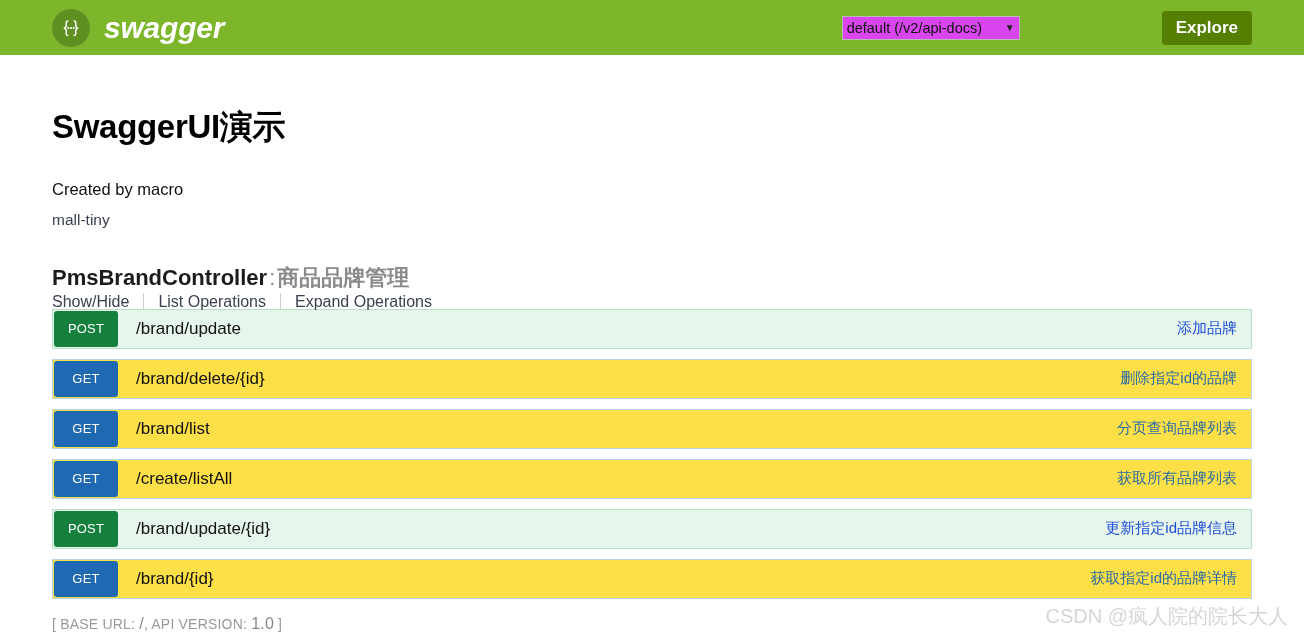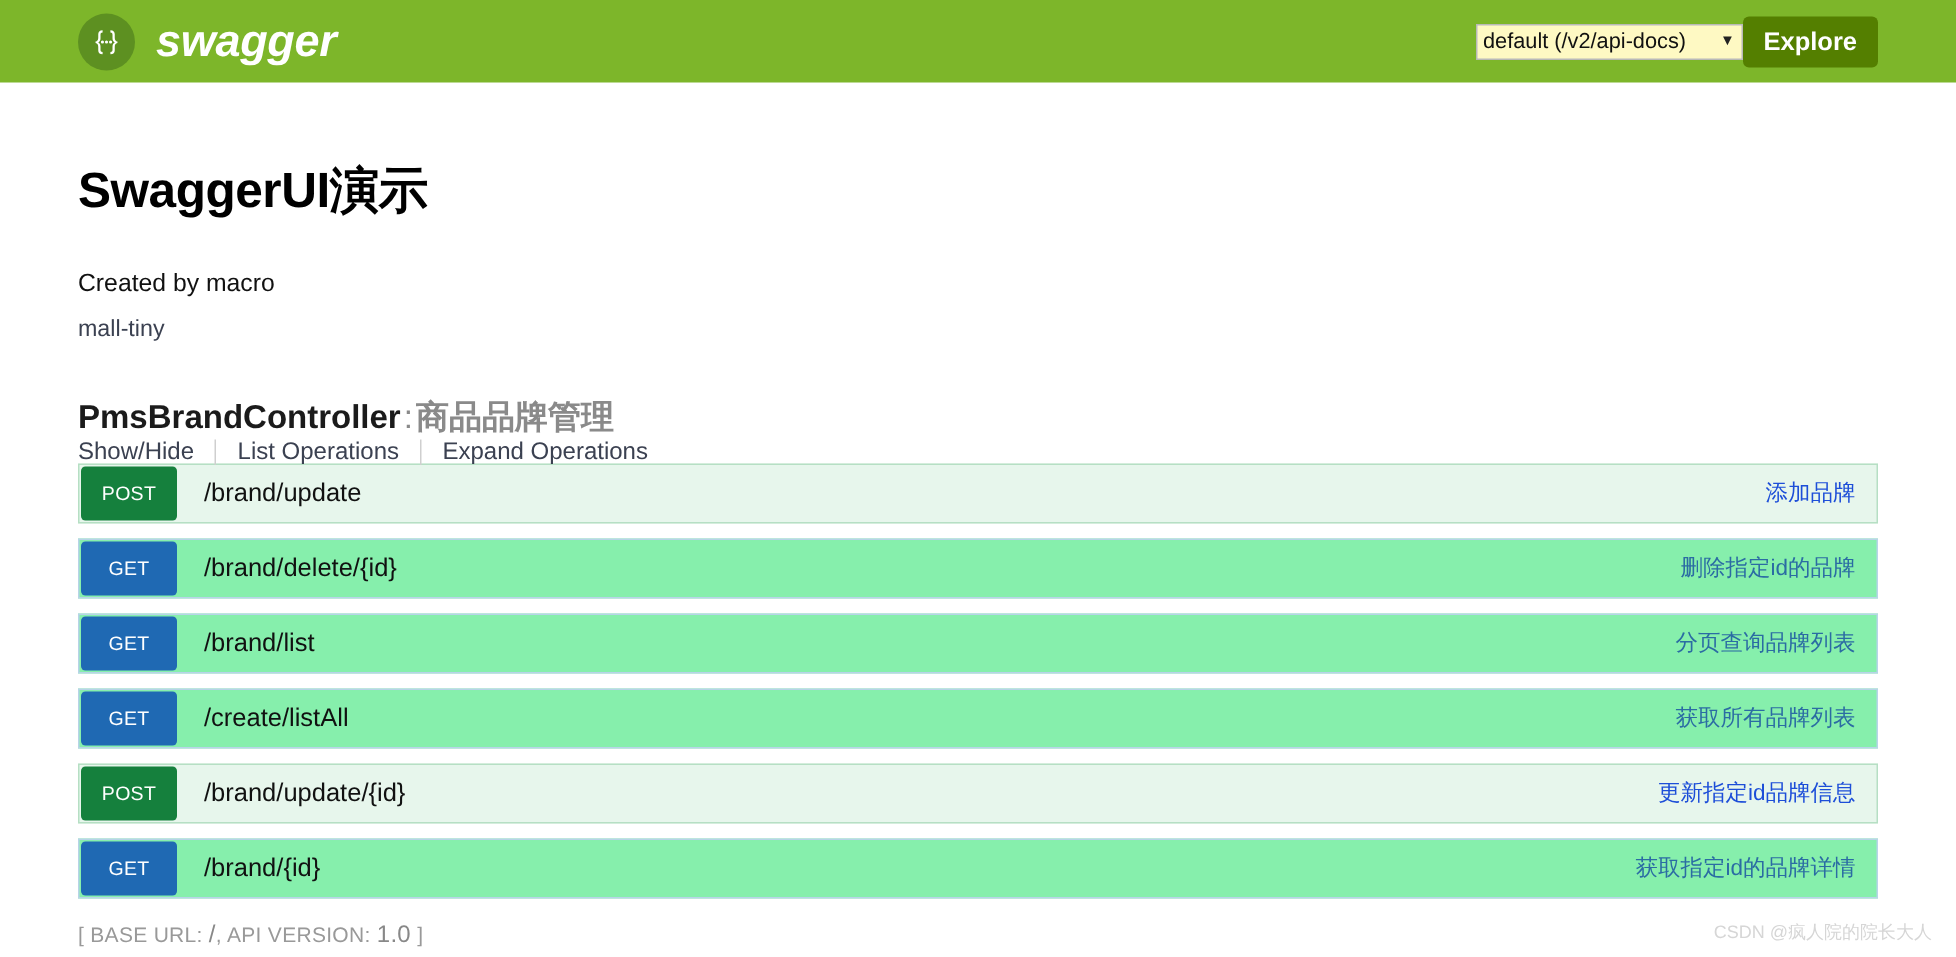--- a/index.html
+++ b/index.html
@@ -56,32 +56,33 @@
     height: 55px;
     display: flex;
     align-items: center;
   }
   #api-select {
     width: 178px;
     height: 24px;
     font-family: "Liberation Sans", sans-serif;
     font-size: 14.5px;
     color: #111;
-    background: #fef9c3;
+    background: #d946ef;
     border: 1px solid #b9b9b9;
     padding: 0 4px;
     display: flex;
     align-items: center;
     justify-content: space-between;
     box-sizing: border-box;
     cursor: pointer;
     gap: 16px;
   }
   #api-select .caret { font-size: 10px; color:#222; margin-left:4px; }
   #explore-btn {
+    margin-left: 142px;
     margin-right: 52px;
     background: #547f00;
     color: #ffffff;
     font-size: 17px;
     font-weight: bold;
     padding: 8px 14px 9px 14px;
     border-radius: 4px;
     border: none;
     cursor: pointer;
     font-family: "Liberation Sans", sans-serif;
@@ -167,21 +168,21 @@
     height: 40px;
     margin-bottom: 10px;
     box-sizing: border-box;
     cursor: pointer;
   }
   .endpoint.post {
     background: #e7f6ec;
     border: 1px solid #b6dfc4;
   }
   .endpoint.get {
-    background: #86efac;
+    background: #fde047;
     border: 1px solid #b7d4e8;
   }
   .method {
     width: 64px;
     min-width: 64px;
     height: 36px;
     margin: 0 0 0 1px;
     border-radius: 3px;
     color: #ffffff;
     font-size: 13px;
@@ -217,21 +218,21 @@
     font-variant: small-caps;
     letter-spacing: 0.2px;
   }
   #footer .val { font-variant: normal; font-size: 16px; color:#888; }
 
   
   #watermark {
     position: absolute;
     right: 16px;
     bottom: 8px;
-    font-size: 12px;
+    font-size: 20px;
     color: #d6d6d6;
     white-space: nowrap;
   }
 </style>
 </head>
 <body>
 
 <div id="topbar">
   <div id="brand">
     <span id="logo-circle">

